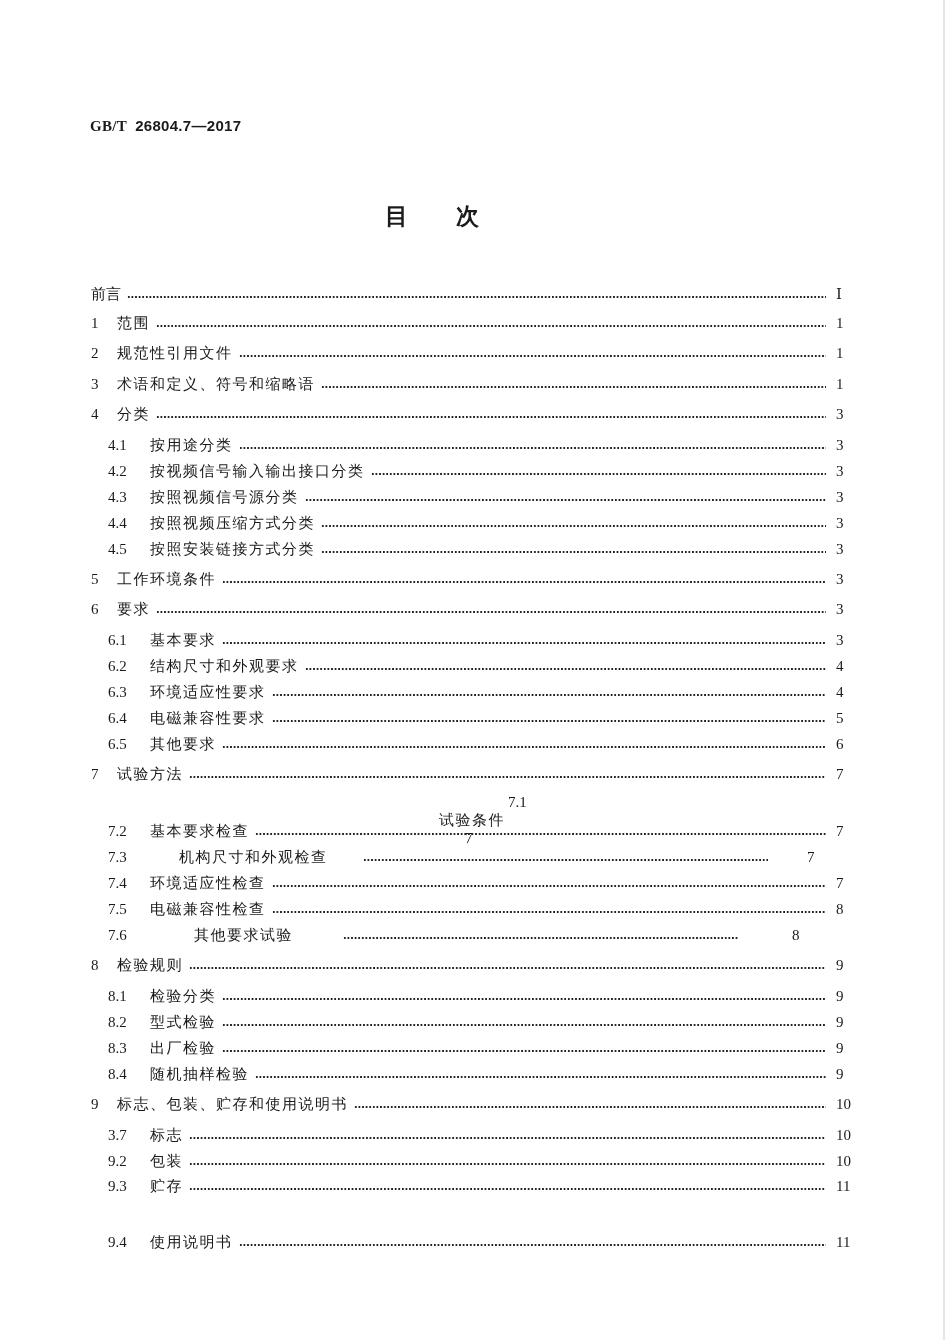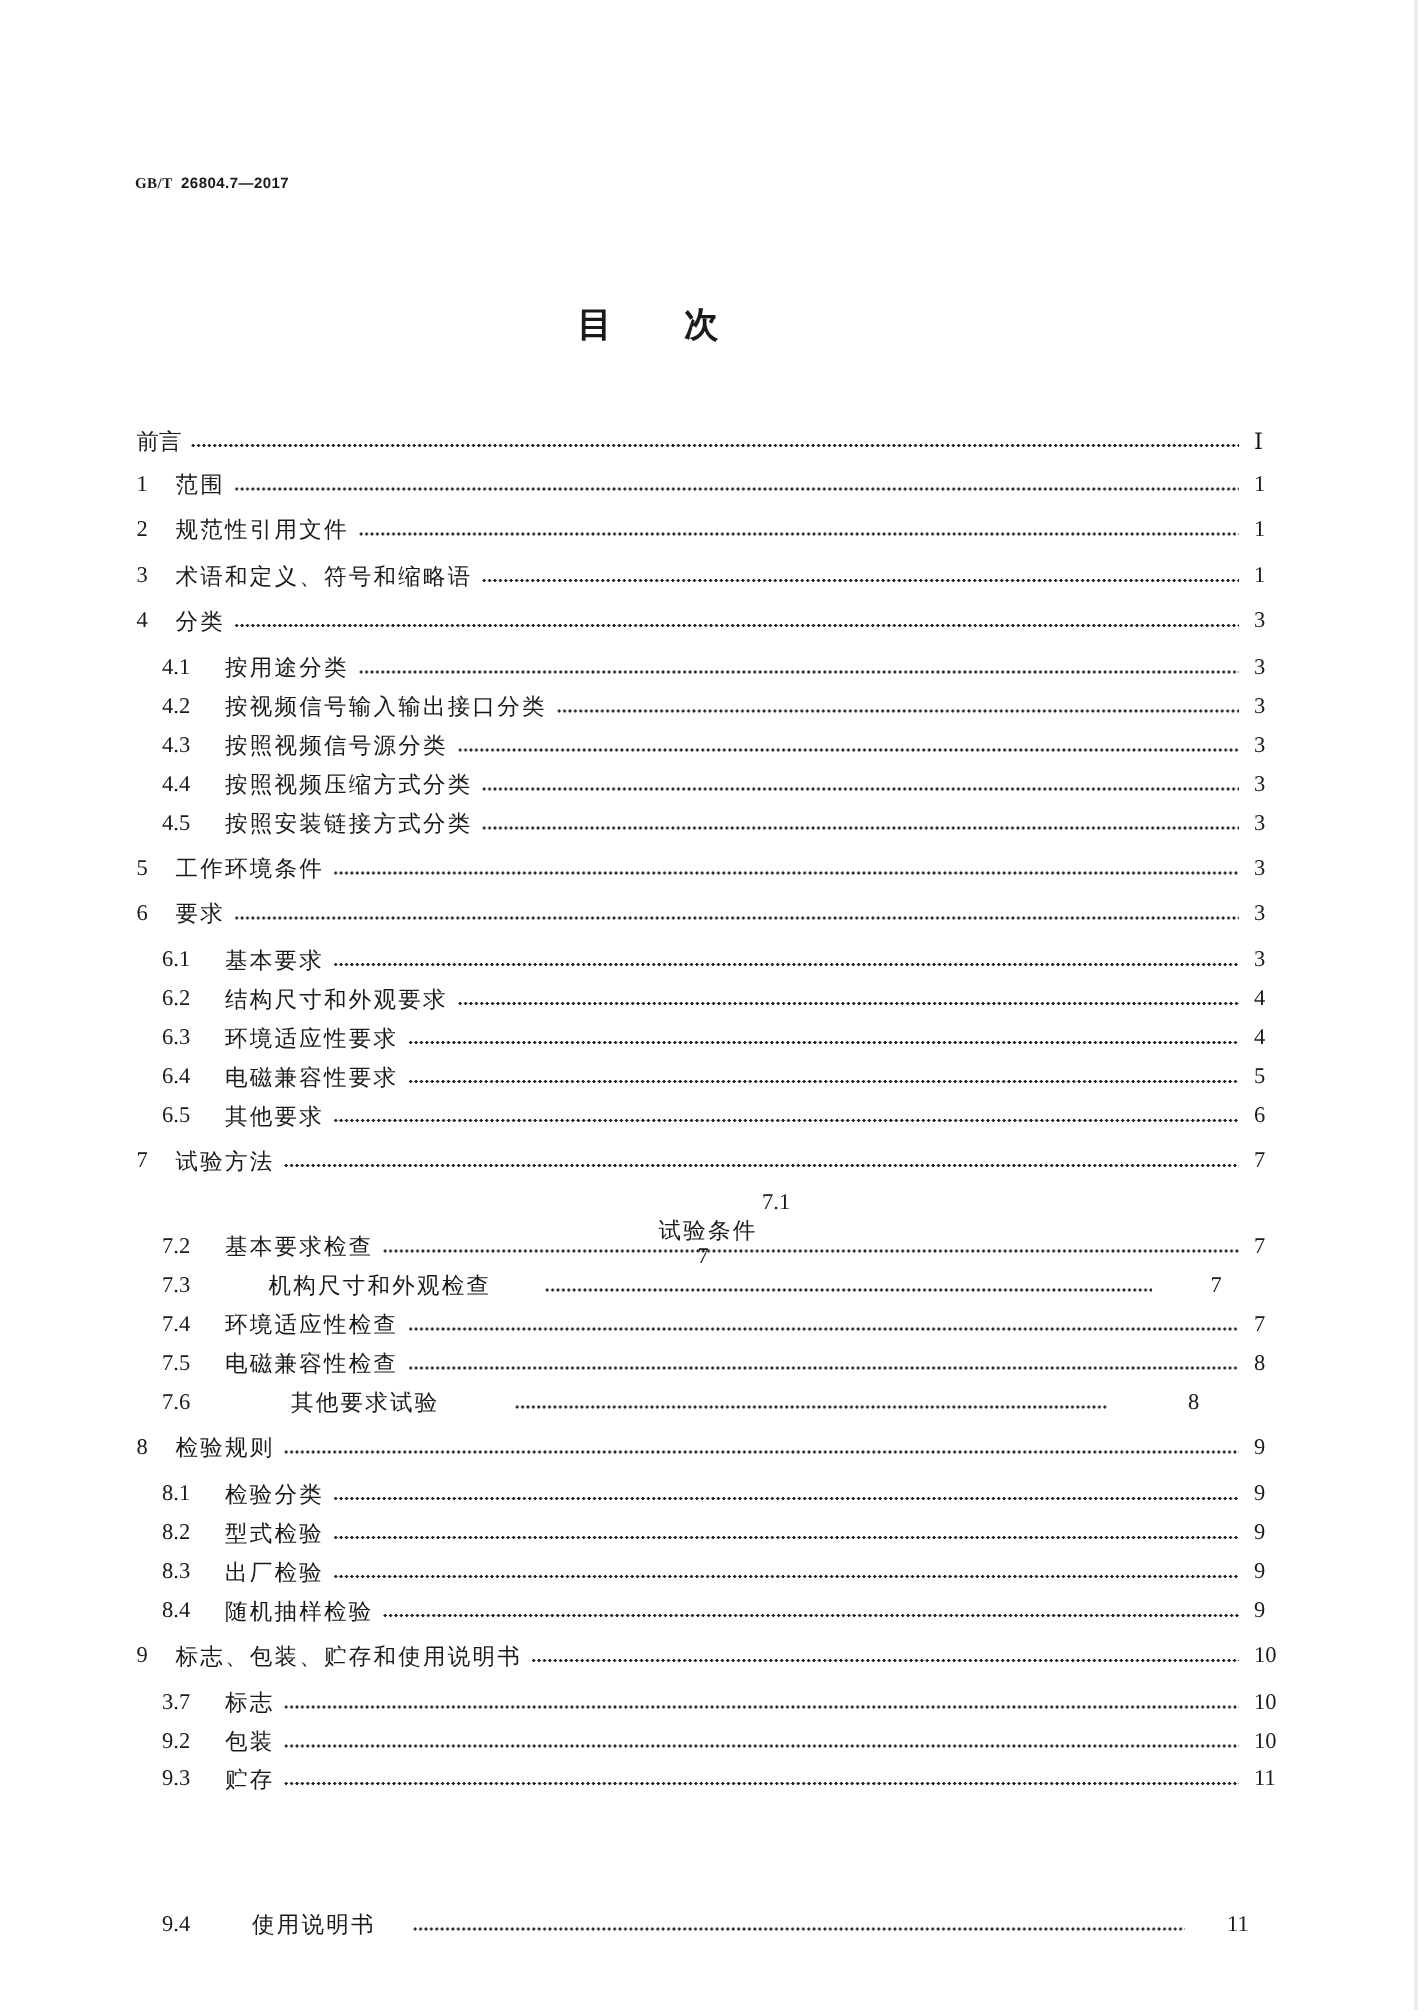--- a/index.html
+++ b/index.html
@@ -1,19 +1,19 @@
 <!DOCTYPE html>
 <html><head>
 <meta charset="utf-8">
 <style>
   html, body { margin: 0; padding: 0; background: #ffffff; }
   body { width: 950px; height: 1344px; position: relative; overflow: hidden;
          font-family: "DejaVu Serif", "Liberation Serif", serif; color: #1a1a1a; }
   .page-edge { position: absolute; left: 943px; top: 0; width: 2px; height: 1340px; background: #e6e6e6; }
-  .std-code { position: absolute; left: 90px; top: 117px; font-size: 10px; font-weight: bold;
+  .std-code { position: absolute; left: 90px; top: 117px; font-size: 15px; font-weight: bold;
               font-family: "Liberation Serif", "DejaVu Serif", serif; letter-spacing: 0.3px; }
   .std-code .num { font-family: "Liberation Sans", "DejaVu Sans", sans-serif; font-weight: bold; }
   .toc-title { position: absolute; left: 0; width: 864px; top: 201px; text-align: center;
                font-family: "DejaVu Sans", sans-serif; font-weight: bold; font-size: 23px; word-spacing: 0; }
   .toc-title span { display: inline-block; }
   .toc-title .gap { width: 48px; }
   .toc { position: absolute; left: 0; top: 0; width: 950px; }
   .row { position: absolute; left: 0; width: 950px; height: 22px; display: flex; align-items: center;
          font-size: 15px; }
   .row .num { font-family: "Liberation Serif", "DejaVu Serif", serif; font-size: 15px;
@@ -269,20 +269,20 @@
       <span class="page">10</span>
       <span class="endfix"></span>
     </div>
     <div class="row sub" style="top: 1175px;">
       <span class="num">9.3</span>
       <span class="label">贮存</span>
       <span class="leader"></span>
       <span class="page">11</span>
       <span class="endfix"></span>
     </div>
-    <div class="row sub" style="top: 1272px; gap: 18px;">
+    <div class="row sub" style="top: 1231px;">
       <span class="num">9.4</span>
       <span class="label">使用说明书</span>
       <span class="leader"></span>
       <span class="page">11</span>
       <span class="endfix"></span>
     </div>
   </div>
 
 </body></html>

